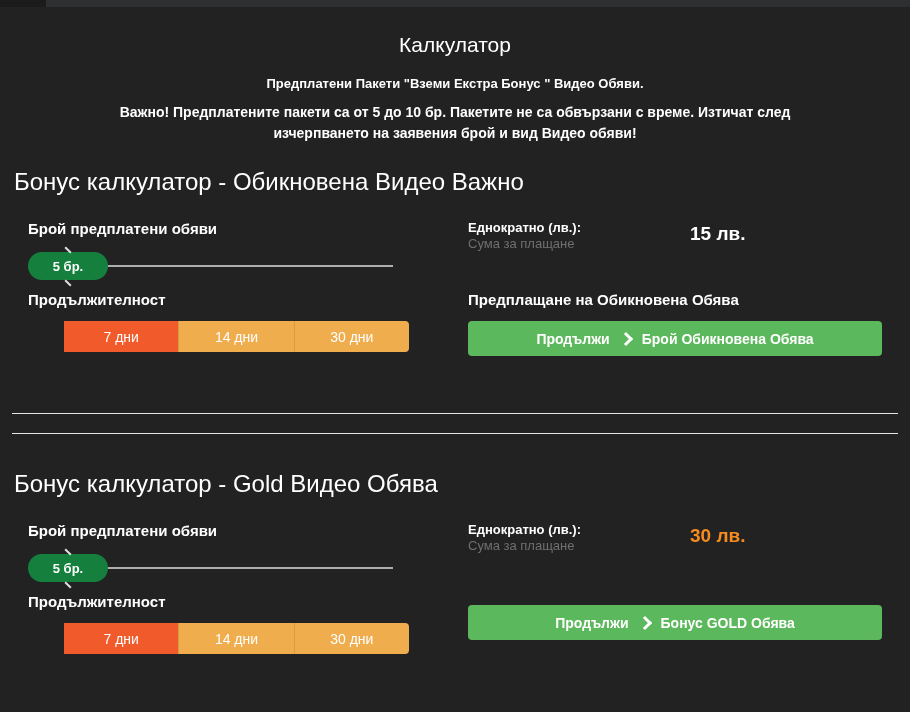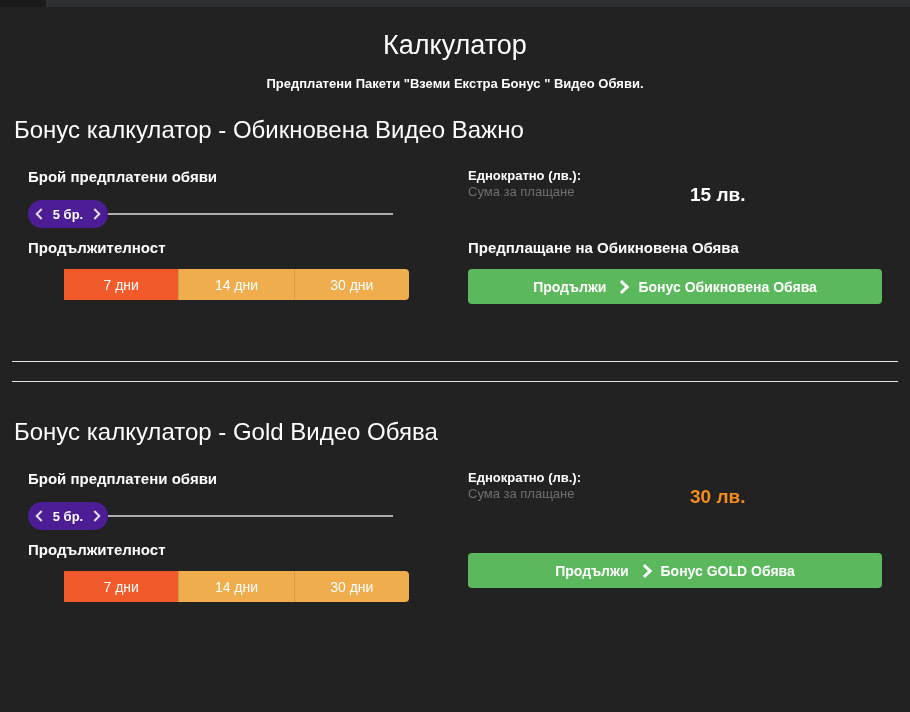--- a/index.html
+++ b/index.html
@@ -6,52 +6,53 @@
   body{
     width:910px;height:712px;overflow:hidden;position:relative;
     background:#222222;color:#ffffff;
     font-family:"Liberation Sans", sans-serif;
   }
   
   .top-strip{position:absolute;top:0;left:0;width:910px;height:7px;background:#2e2f31;}
   .top-strip-corner{position:absolute;top:0;left:0;width:46px;height:7px;background:#1b1b1b;}
 
   .header{padding-top:30px;text-align:center;}
-  .page-title{font-size:27px;font-weight:400;line-height:30px;}
+  .page-title{font-size:21px;font-weight:400;line-height:30px;}
   .page-subtitle{font-size:13px;font-weight:700;margin-top:16px;line-height:16px;}
   .page-warning{font-size:14px;font-weight:700;margin:10px auto 0;width:760px;line-height:21px;}
 
   .sec-heading{font-size:24px;font-weight:400;line-height:28px;margin:24px 0 0 14px;}
 
   .row{display:flex;justify-content:space-between;padding:0 28px;}
   .row-1{margin-top:24px;}
   .row-2{margin-top:11px;}
   .col{width:414px;position:relative;}
 
   .field-label{font-size:15px;font-weight:700;line-height:18px;}
 
   
   .slider{position:relative;height:28px;margin-top:14px;}
   .slider-track{position:absolute;left:2px;top:13px;width:363px;height:2px;background:#aeaeae;}
   .slider-pill{
     position:absolute;left:0;top:0;width:80px;height:28px;border-radius:14px;
-    background:#4c1d95;display:flex;align-items:center;justify-content:center;gap:8px;
+    background:#15803d;display:flex;align-items:center;justify-content:center;gap:8px;
     cursor:pointer;
+    flex-direction:column;
   }
   .pill-text{font-size:13px;font-weight:700;color:#ffffff;}
   .chev{display:inline-block;width:6px;height:6px;border-style:solid;
         border-color:rgba(255,255,255,0.85);border-width:2px 2px 0 0;}
   .chev.left{transform:rotate(-135deg);}
   .chev.right{transform:rotate(45deg);}
   .chev.big{width:7px;height:7px;border-width:3px 3px 0 0;border-color:#ffffff;margin:0 4px;}
 
   
   .price-label{font-size:13px;font-weight:700;line-height:16px;}
   .price-sublabel{font-size:13px;color:#6f6f6f;line-height:16px;}
-  .price-value{position:absolute;left:222px;top:16px;font-size:19px;font-weight:700;}
+  .price-value{position:absolute;left:222px;top:3px;font-size:19px;font-weight:700;}
 
   
   .btn-group{display:flex;width:345px;height:31px;margin-top:12px;border-radius:4px;overflow:hidden;padding-left:36px;}
   .dur-btn{flex:1;border:none;background:#f0ad4e;color:#ffffff;font-size:14px;
            font-family:"Liberation Sans", sans-serif;cursor:pointer;padding:0;}
   .dur-btn + .dur-btn{border-left:1px solid rgba(0,0,0,0.10);}
   .dur-btn.active{background:#f15b2b;border:none;}
 
   
   .continue-btn{
@@ -67,20 +68,21 @@
 </style>
 </head>
 <body>
 
 <div class="top-strip"></div>
 <div class="top-strip-corner"></div>
 
 <div class="header">
   <div class="page-title">Калкулатор</div>
   <div class="page-subtitle">Предплатени Пакети "Вземи Екстра Бонус " Видео Обяви.</div>
+  <div class="page-warning">Важно! Предплатените пакети са от 5 до 10 бр. Пакетите не са обвързани с време. Изтичат след изчерпването на заявения брой и вид Видео обяви!</div>
 </div>
 
 <section>
   <h2 class="sec-heading">Бонус калкулатор - Обикновена Видео Важно</h2>
 
   <div class="row row-1">
     <div class="col">
       <div class="field-label">Брой предплатени обяви</div>
       <div class="slider">
         <div class="slider-track"></div>
@@ -105,21 +107,21 @@
         <button class="dur-btn active">7 дни</button>
         <button class="dur-btn">14 дни</button>
         <button class="dur-btn">30 дни</button>
       </div>
     </div>
     <div class="col">
       <div class="field-label">Предплащане на Обикновена Обява</div>
       <button class="continue-btn">
         <span>Продължи</span>
         <span class="chev big right"></span>
-        <span>Бонус Обикновена Обява</span>
+        <span>Брой Обикновена Обява</span>
       </button>
     </div>
   </div>
 </section>
 
 <hr class="hr hr-1">
 <hr class="hr hr-2">
 
 <section>
   <h2 class="sec-heading" style="margin-top:36px;">Бонус калкулатор - Gold Видео Обява</h2>

